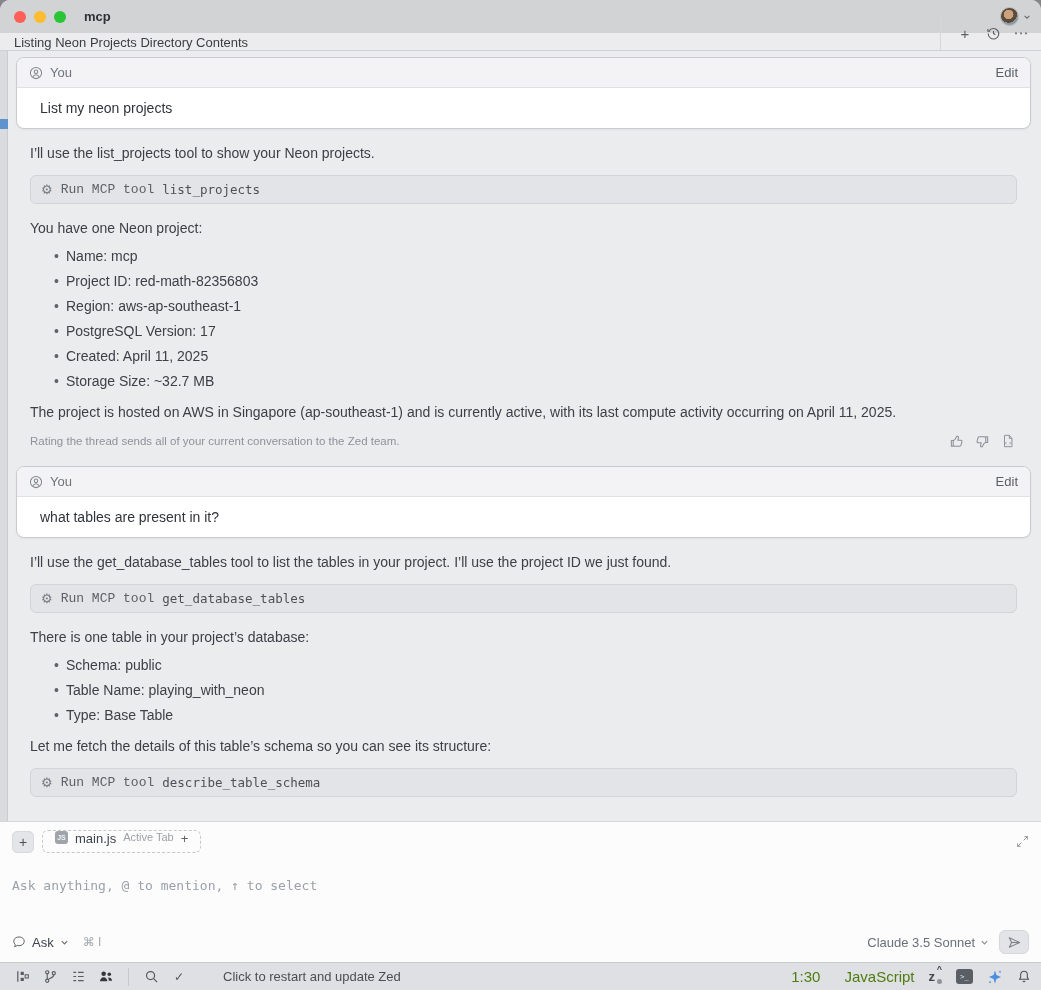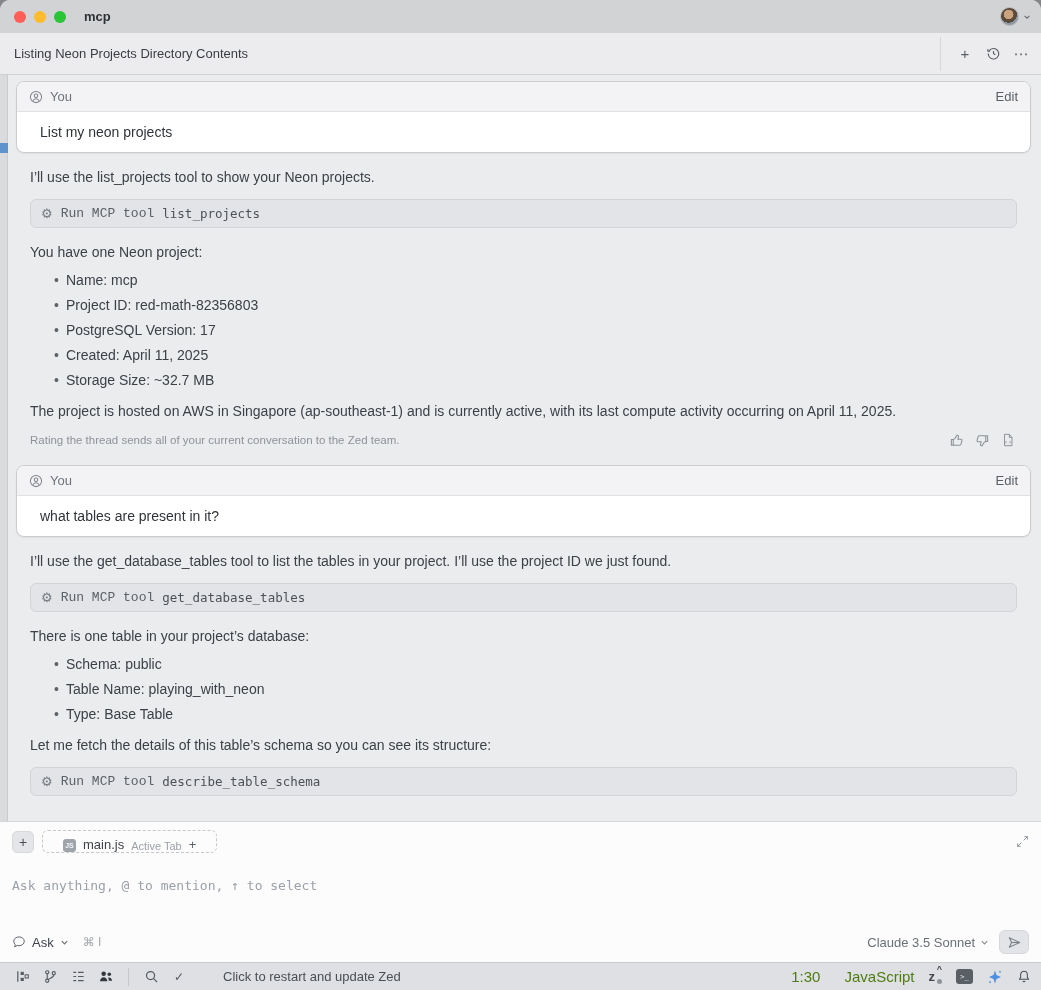--- a/index.html
+++ b/index.html
@@ -15,22 +15,22 @@
   .traffic { display:flex; gap:8px; margin-left:4px; }
   .light { width:12px; height:12px; border-radius:50%; }
   .win-title { margin-left:18px; font-size:13px; font-weight:bold; color:#2e3237; }
   .titlebar-right { margin-left:auto; display:flex; align-items:center; gap:4px; }
   .avatar { width:19px; height:19px; border-radius:50%;
             background:radial-gradient(circle at 45% 38%, #caa27e 0 34%, #5c4a3a 35% 58%, #8d9aa5 59% 100%);
             border:1px solid #b6b7b9; }
   .chev { width:8px; height:8px; }
 
   
-  .thread-header { height:42px; background:#ececee; border-bottom:1px solid #d0d1d4;
-                   display:flex; align-items:center; padding:0 8px 0 14px; flex:0 0 auto; }
+  .thread-header { height:18px; background:#ececee; border-bottom:1px solid #d0d1d4;
+                   display:flex; align-items:flex-end; padding:0 8px 0 14px; flex:0 0 auto; }
   .thread-title { font-size:13px; color:#393e45; }
   .thread-actions { margin-left:auto; display:flex; align-items:center; gap:4px; }
   .hdr-divider { width:1px; height:34px; background:#d6d7d9; margin-right:8px; }
   .icon-btn { width:24px; height:24px; display:flex; align-items:center; justify-content:center;
               color:#5b6067; font-size:15px; border-radius:4px; }
   .icon-btn svg { display:block; }
 
   
   .content { flex:1 1 auto; position:relative; display:flex; overflow:hidden; background:#ebecee; }
   .gutter { width:8px; background:#dadbdd; border-right:1px solid #cacccf; position:relative; flex:0 0 auto; }
@@ -65,22 +65,22 @@
   .rating-actions { margin-left:auto; display:flex; gap:8px; align-items:center; color:#8a9097; }
   .rating-actions .ric { width:18px; height:18px; display:flex; align-items:center; justify-content:center; cursor:pointer; }
 
   .gap16 { height:16px; }
 
   
   .composer { flex:0 0 auto; background:#fcfcfd; border-top:1px solid #d4d6d9; padding:8px 12px 8px; }
   .composer-row1 { display:flex; align-items:center; gap:8px; }
   .add-context { width:22px; height:22px; border-radius:5px; background:#e4e5e8; border:1px solid #d7d9dc;
                  color:#4c5158; font-size:14px; display:flex; align-items:center; justify-content:center; cursor:pointer; }
-  .context-chip { height:23px; border:1px dashed #c4c7cb; border-radius:6px; display:flex; align-items:flex-end;
-                  gap:7px; padding:0 20px; cursor:pointer; }
+  .context-chip { height:23px; border:1px dashed #c4c7cb; border-radius:6px; display:flex; align-items:flex-start;
+                  gap:7px; padding:0 12px; cursor:pointer; }
   .js-badge { width:13px; height:13px; border-radius:3px; background:#9fa4ab; color:#f2f3f4;
               font-size:7px; font-weight:bold; display:flex; align-items:center; justify-content:center; }
   .chip-file { font-size:13px; color:#3e434a; }
   .chip-badge { font-size:11px; color:#9da2a9; }
   .chip-plus { font-size:13px; color:#5b6168; }
   .expand-btn { margin-left:auto; color:#8d939a; cursor:pointer; display:flex; }
   .composer textarea { width:100%; height:46px; border:0; outline:none; resize:none; background:transparent;
                        font-family:"DejaVu Sans Mono", monospace; font-size:13px; color:#3c4148; margin-top:25px; }
   .composer textarea::placeholder { color:#9ba1a9; }
   .composer-row3 { display:flex; align-items:center; margin-top:2px; }
@@ -181,20 +181,21 @@
       <div class="tool-card">
         <span class="gear">⚙</span>
         <span class="prefix">Run MCP tool</span>
         <span class="tool-name">list_projects</span>
       </div>
 
       <p>You have one Neon project:</p>
       <ul class="bullets">
         <li>Name: mcp</li>
         <li>Project ID: red-math-82356803</li>
+        <li>Region: aws-ap-southeast-1</li>
         <li>PostgreSQL Version: 17</li>
         <li>Created: April 11, 2025</li>
         <li>Storage Size: ~32.7 MB</li>
       </ul>
       <p class="followup">The project is hosted on AWS in Singapore (ap-southeast-1) and is currently active, with its last compute activity occurring on April 11, 2025.</p>
 
       <div class="rating-row">
         <span class="rating-note">Rating the thread sends all of your current conversation to the Zed team.</span>
         <span class="rating-actions">
           <span class="ric">

